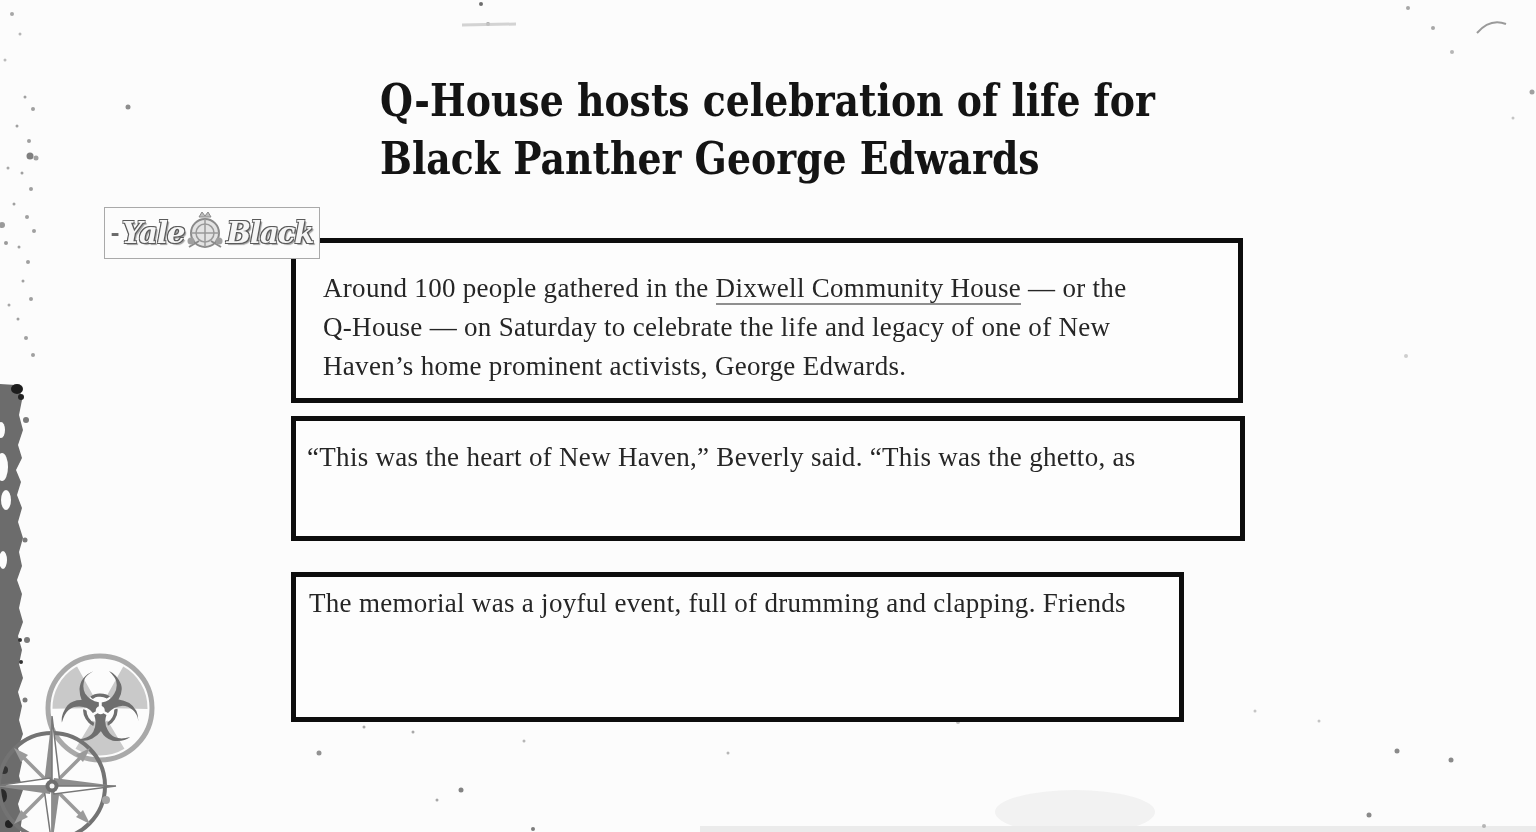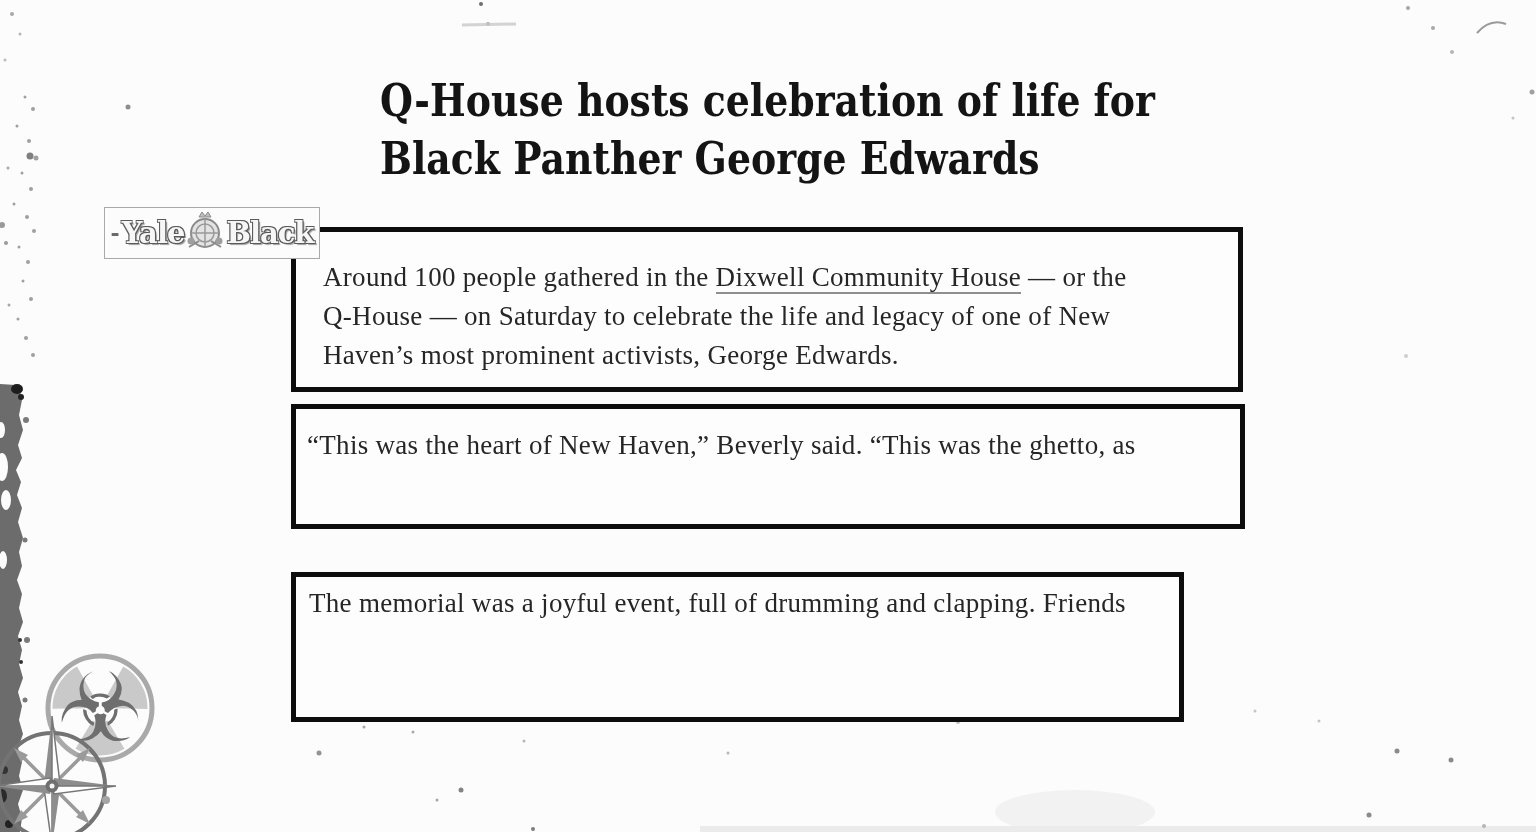--- a/index.html
+++ b/index.html
@@ -6,30 +6,30 @@
   .page{position:relative;width:1536px;height:832px;background:#fcfcfc;overflow:hidden;
         font-family:"Liberation Serif",serif;}
   .deco-svg{position:absolute;left:0;top:0;z-index:1;pointer-events:none;}
   .title{position:absolute;left:380px;top:72px;z-index:2;
          font-family:"DejaVu Serif",serif;font-weight:700;font-size:45px;line-height:58px;
          color:#141414;white-space:pre-line;transform:scaleX(0.84);transform-origin:left top;margin:0;}
   .textbox{position:absolute;left:291px;z-index:2;background:#fdfdfd;
            border:5px solid #0d0d0d;box-sizing:border-box;color:#262626;
            font-size:27px;letter-spacing:0.3px;}
   .tline{height:39px;line-height:39px;white-space:nowrap;}
-  .box-intro{top:227px;width:952px;height:165px;padding:26px 8px 0 27px;}
-  .box-quote{top:404px;width:954px;height:125px;padding:17px 8px 0 11px;}
+  .box-intro{top:238px;width:952px;height:165px;padding:26px 8px 0 27px;}
+  .box-quote{top:416px;width:954px;height:125px;padding:17px 8px 0 11px;}
   .box-memorial{top:572px;width:893px;height:150px;padding:7px 8px 0 13px;}
   .link{border-bottom:2px solid #8f8f8f;cursor:pointer;}
   .logo{position:absolute;left:104px;top:207px;width:216px;height:52px;z-index:3;
         background:#fcfcfc;border:1px solid #a9a9a9;box-sizing:border-box;
         display:flex;align-items:center;justify-content:center;gap:1px;cursor:pointer;}
   .logo-text{font-family:"DejaVu Serif",serif;font-weight:700;font-size:29px;letter-spacing:-1px;
         color:#f6f6f6;
-        text-shadow:-1px -1px 0 #5a5a5a,1px -1px 0 #5a5a5a,-1px 1px 0 #5a5a5a,1px 1px 0 #5a5a5a,2px 2px 1px #9e9e9e;}
+        text-shadow:-1px -1px 0 #5a5a5a,1px -1px 0 #5a5a5a,-1px 1px 0 #5a5a5a,1px 1px 0 #5a5a5a,2px 2px 1px #9e9e9e;font-style:italic;}
   .logo-prefix{font-family:"DejaVu Serif",serif;font-weight:700;font-size:22px;color:#6a6a6a;margin-right:1px;}
 </style>
 </head>
 <body>
 
 <div class="page">
 
   <svg class="deco-svg" width="1536" height="832" viewBox="0 0 1536 832">
 
     <g>
@@ -142,21 +142,21 @@
       <circle cx="54" cy="14" r="4" fill="#a5a5a5"></circle>
     </g>
   </svg>
 
   <h1 class="title">Q-House hosts celebration of life for
 Black Panther George Edwards</h1>
 
   <div class="textbox box-intro">
       <div class="tline"><span>Around 100 people gathered in the </span><span class="link">Dixwell Community House</span><span> — or the</span></div>
       <div class="tline"><span>Q-House — on Saturday to celebrate the life and legacy of one of New</span></div>
-      <div class="tline"><span>Haven’s most prominent activists, George Edwards.</span></div>
+      <div class="tline"><span>Haven’s home prominent activists, George Edwards.</span></div>
     </div>
   <div class="textbox box-quote">
       <div class="tline"><span>“This was the heart of New Haven,” Beverly said. “This was the ghetto, as</span></div>
     </div>
   <div class="textbox box-memorial">
       <div class="tline"><span>The memorial was a joyful event, full of drumming and clapping. Friends</span></div>
     </div>
 
   <div class="logo">
     <span class="logo-prefix">-</span>

